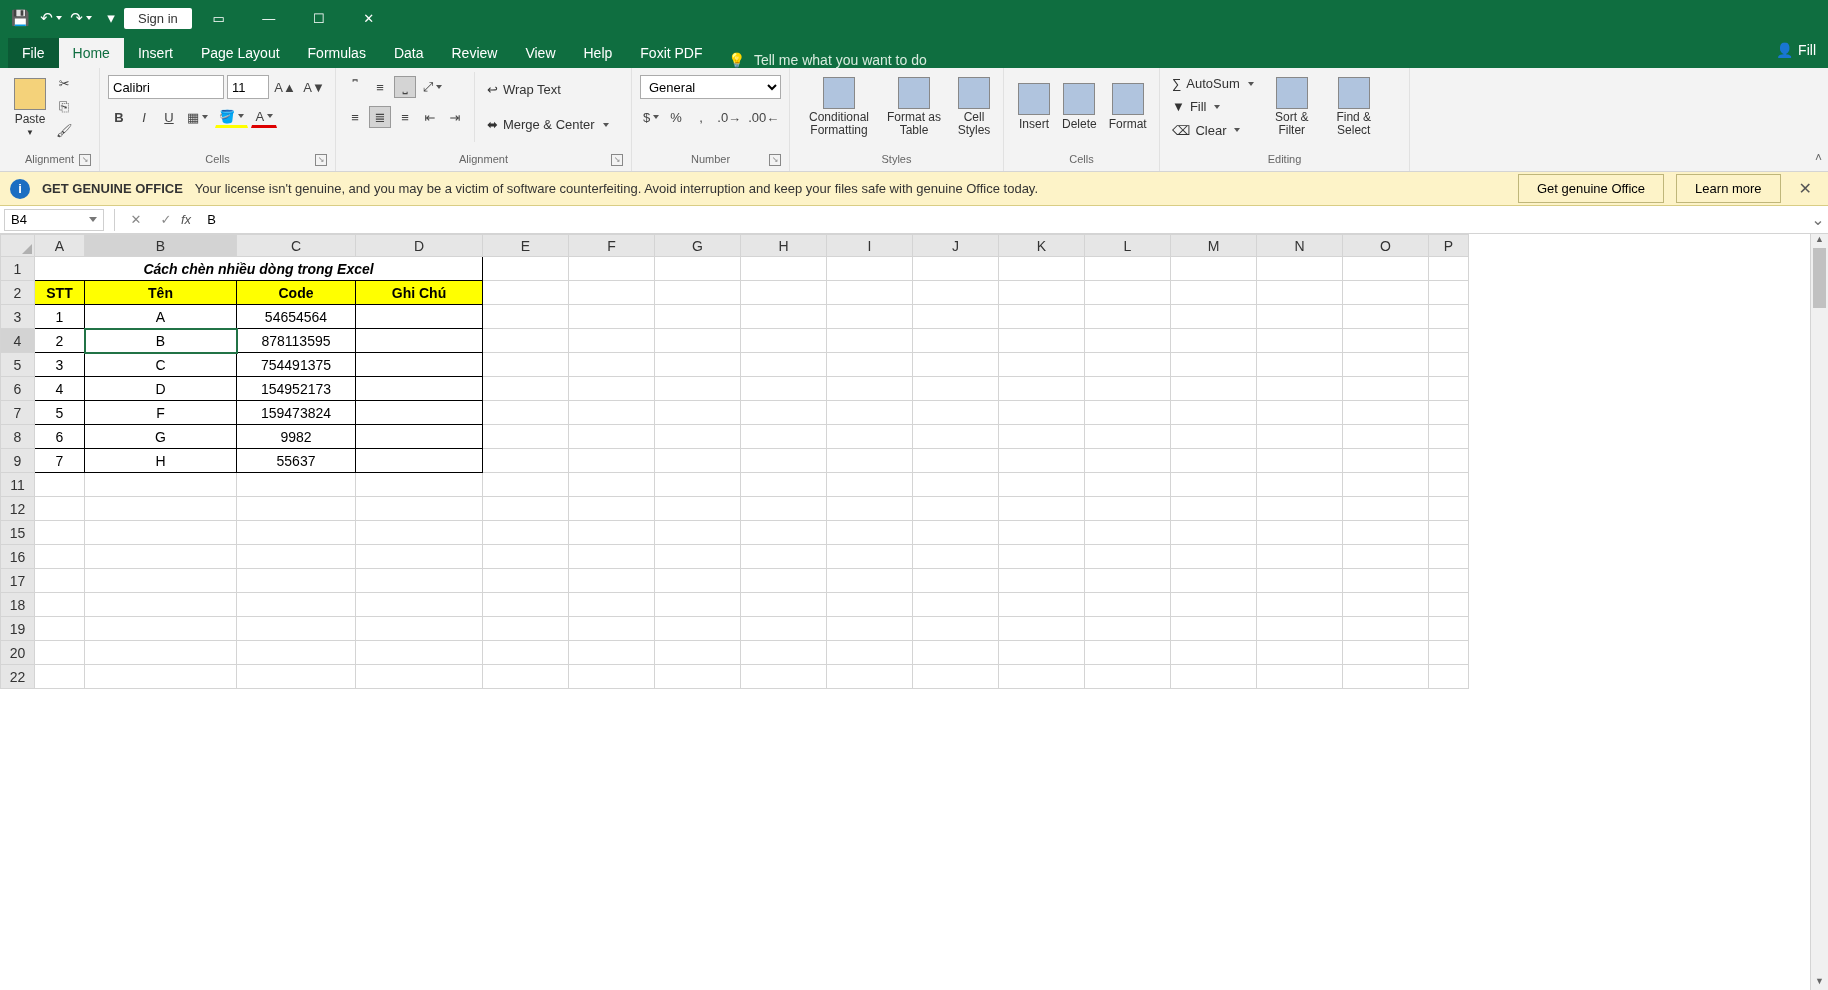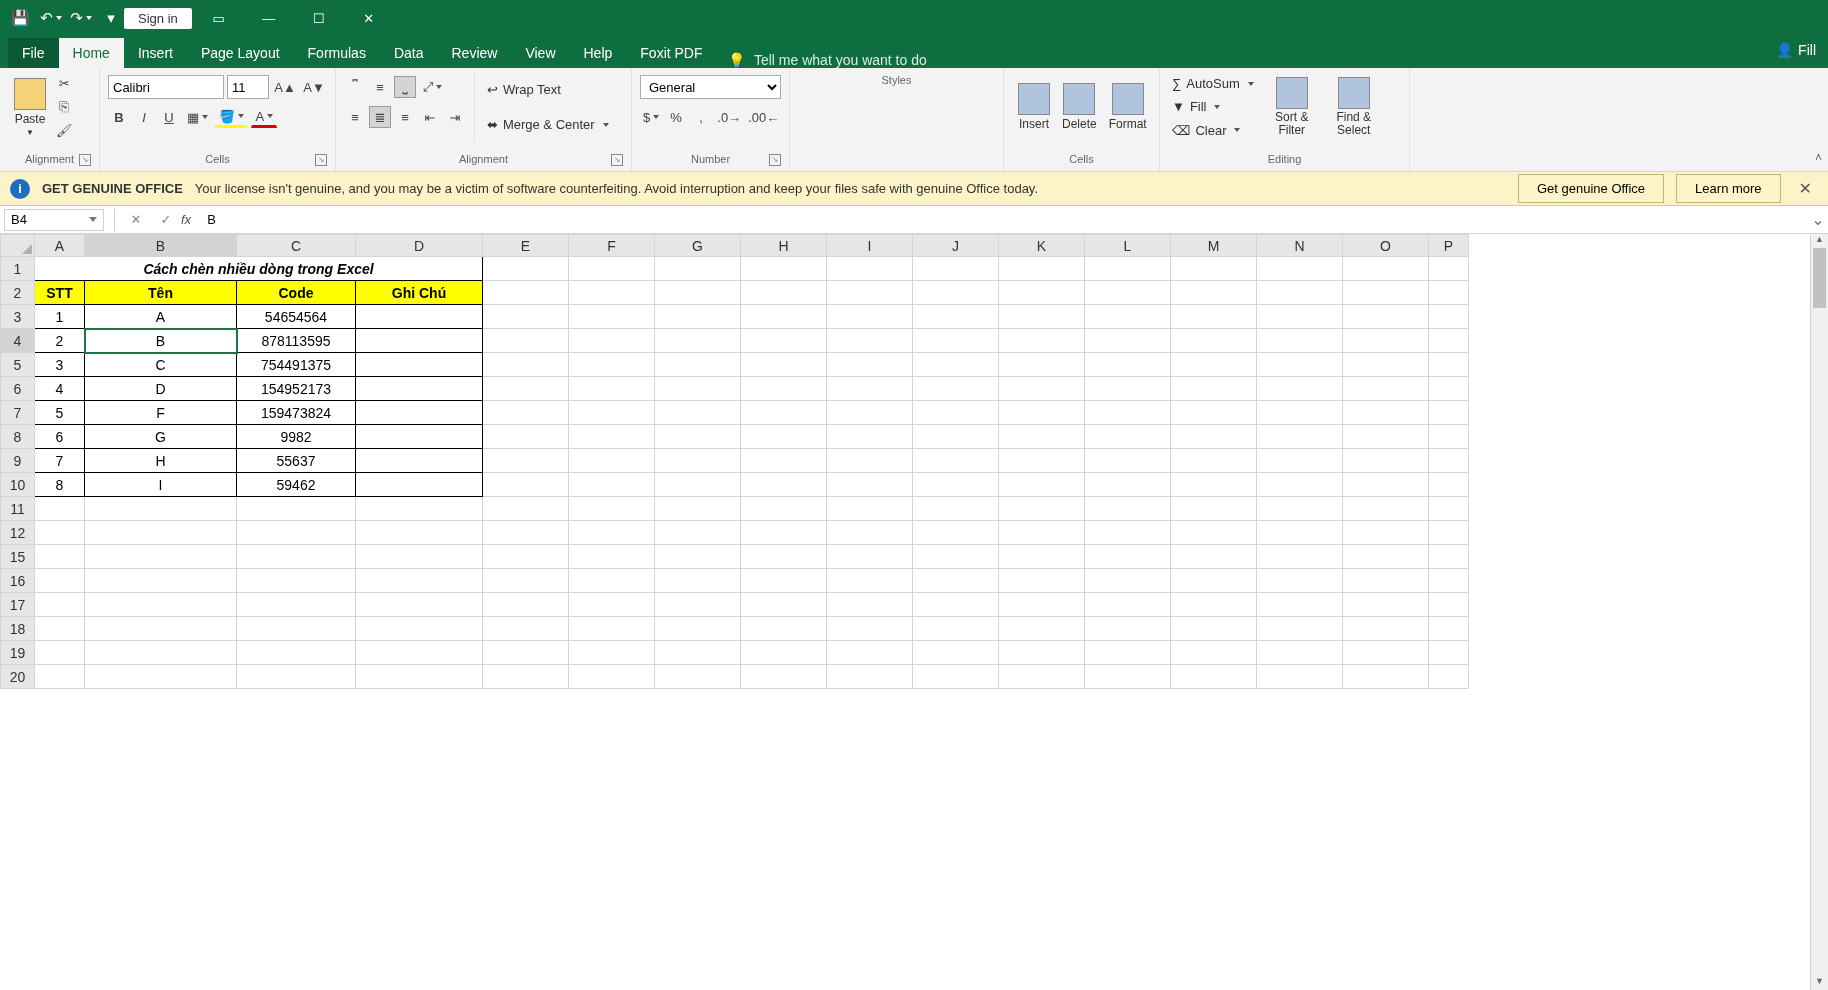--- a/index.html
+++ b/index.html
@@ -198,20 +198,34 @@
         <div class="rbtn">%</div>
         <div class="rbtn">,</div>
         <div class="rbtn">.0→</div>
         <div class="rbtn">.00←</div>
       </div>
     </div>
     <div class="group-label"><span>Number</span><span class="dlg-launch">↘</span></div>
   </div>
 
   <div class="group" style="width:214px">
+    <div style="display:flex;height:70px">
+      <div class="rbig">
+          <div class="ricon lg"></div>
+          <span style="width:70px;text-align:center;line-height:1.1">Conditional Formatting</span>
+        </div>
+      <div class="rbig">
+          <div class="ricon lg"></div>
+          <span style="width:56px;text-align:center;line-height:1.1">Format as Table</span>
+        </div>
+      <div class="rbig">
+          <div class="ricon lg"></div>
+          <span style="width:40px;text-align:center;line-height:1.1">Cell Styles</span>
+        </div>
+    </div>
     <div class="group-label"><span>Styles</span></div>
   </div>
 
   <div class="group" style="width:156px">
     <div style="display:flex;height:70px">
       <div class="rbig">
           <div class="ricon lg"></div>
           <span>Insert</span>
         </div>
       <div class="rbig">
@@ -464,39 +478,20 @@
             <td class="" style=""></td>
             <td class="" style=""></td>
             <td class="" style=""></td>
             <td class="" style=""></td>
             <td class="" style=""></td>
             <td class="" style=""></td>
             <td class="" style=""></td>
             <td class="" style=""></td>
           </tr>
           <tr>
-            <th class="rowh">10</th>
-            <td class="tb-border" style="">8</td>
-            <td class="tb-border" style="">I</td>
-            <td class="tb-border" style="">59462</td>
-            <td class="tb-border" style=""></td>
-            <td class="" style=""></td>
-            <td class="" style=""></td>
-            <td class="" style=""></td>
-            <td class="" style=""></td>
-            <td class="" style=""></td>
-            <td class="" style=""></td>
-            <td class="" style=""></td>
-            <td class="" style=""></td>
-            <td class="" style=""></td>
-            <td class="" style=""></td>
-            <td class="" style=""></td>
-            <td class="" style=""></td>
-          </tr>
-          <tr>
             <th class="rowh">11</th>
             <td class="" style=""></td>
             <td class="" style=""></td>
             <td class="" style=""></td>
             <td class="" style=""></td>
             <td class="" style=""></td>
             <td class="" style=""></td>
             <td class="" style=""></td>
             <td class="" style=""></td>
             <td class="" style=""></td>
@@ -617,20 +612,39 @@
             <td class="" style=""></td>
             <td class="" style=""></td>
             <td class="" style=""></td>
             <td class="" style=""></td>
             <td class="" style=""></td>
             <td class="" style=""></td>
             <td class="" style=""></td>
           </tr>
           <tr>
             <th class="rowh">20</th>
+            <td class="" style=""></td>
+            <td class="" style=""></td>
+            <td class="" style=""></td>
+            <td class="" style=""></td>
+            <td class="" style=""></td>
+            <td class="" style=""></td>
+            <td class="" style=""></td>
+            <td class="" style=""></td>
+            <td class="" style=""></td>
+            <td class="" style=""></td>
+            <td class="" style=""></td>
+            <td class="" style=""></td>
+            <td class="" style=""></td>
+            <td class="" style=""></td>
+            <td class="" style=""></td>
+            <td class="" style=""></td>
+          </tr>
+          <tr>
+            <th class="rowh">22</th>
             <td class="" style=""></td>
             <td class="" style=""></td>
             <td class="" style=""></td>
             <td class="" style=""></td>
             <td class="" style=""></td>
             <td class="" style=""></td>
             <td class="" style=""></td>
             <td class="" style=""></td>
             <td class="" style=""></td>
             <td class="" style=""></td>

